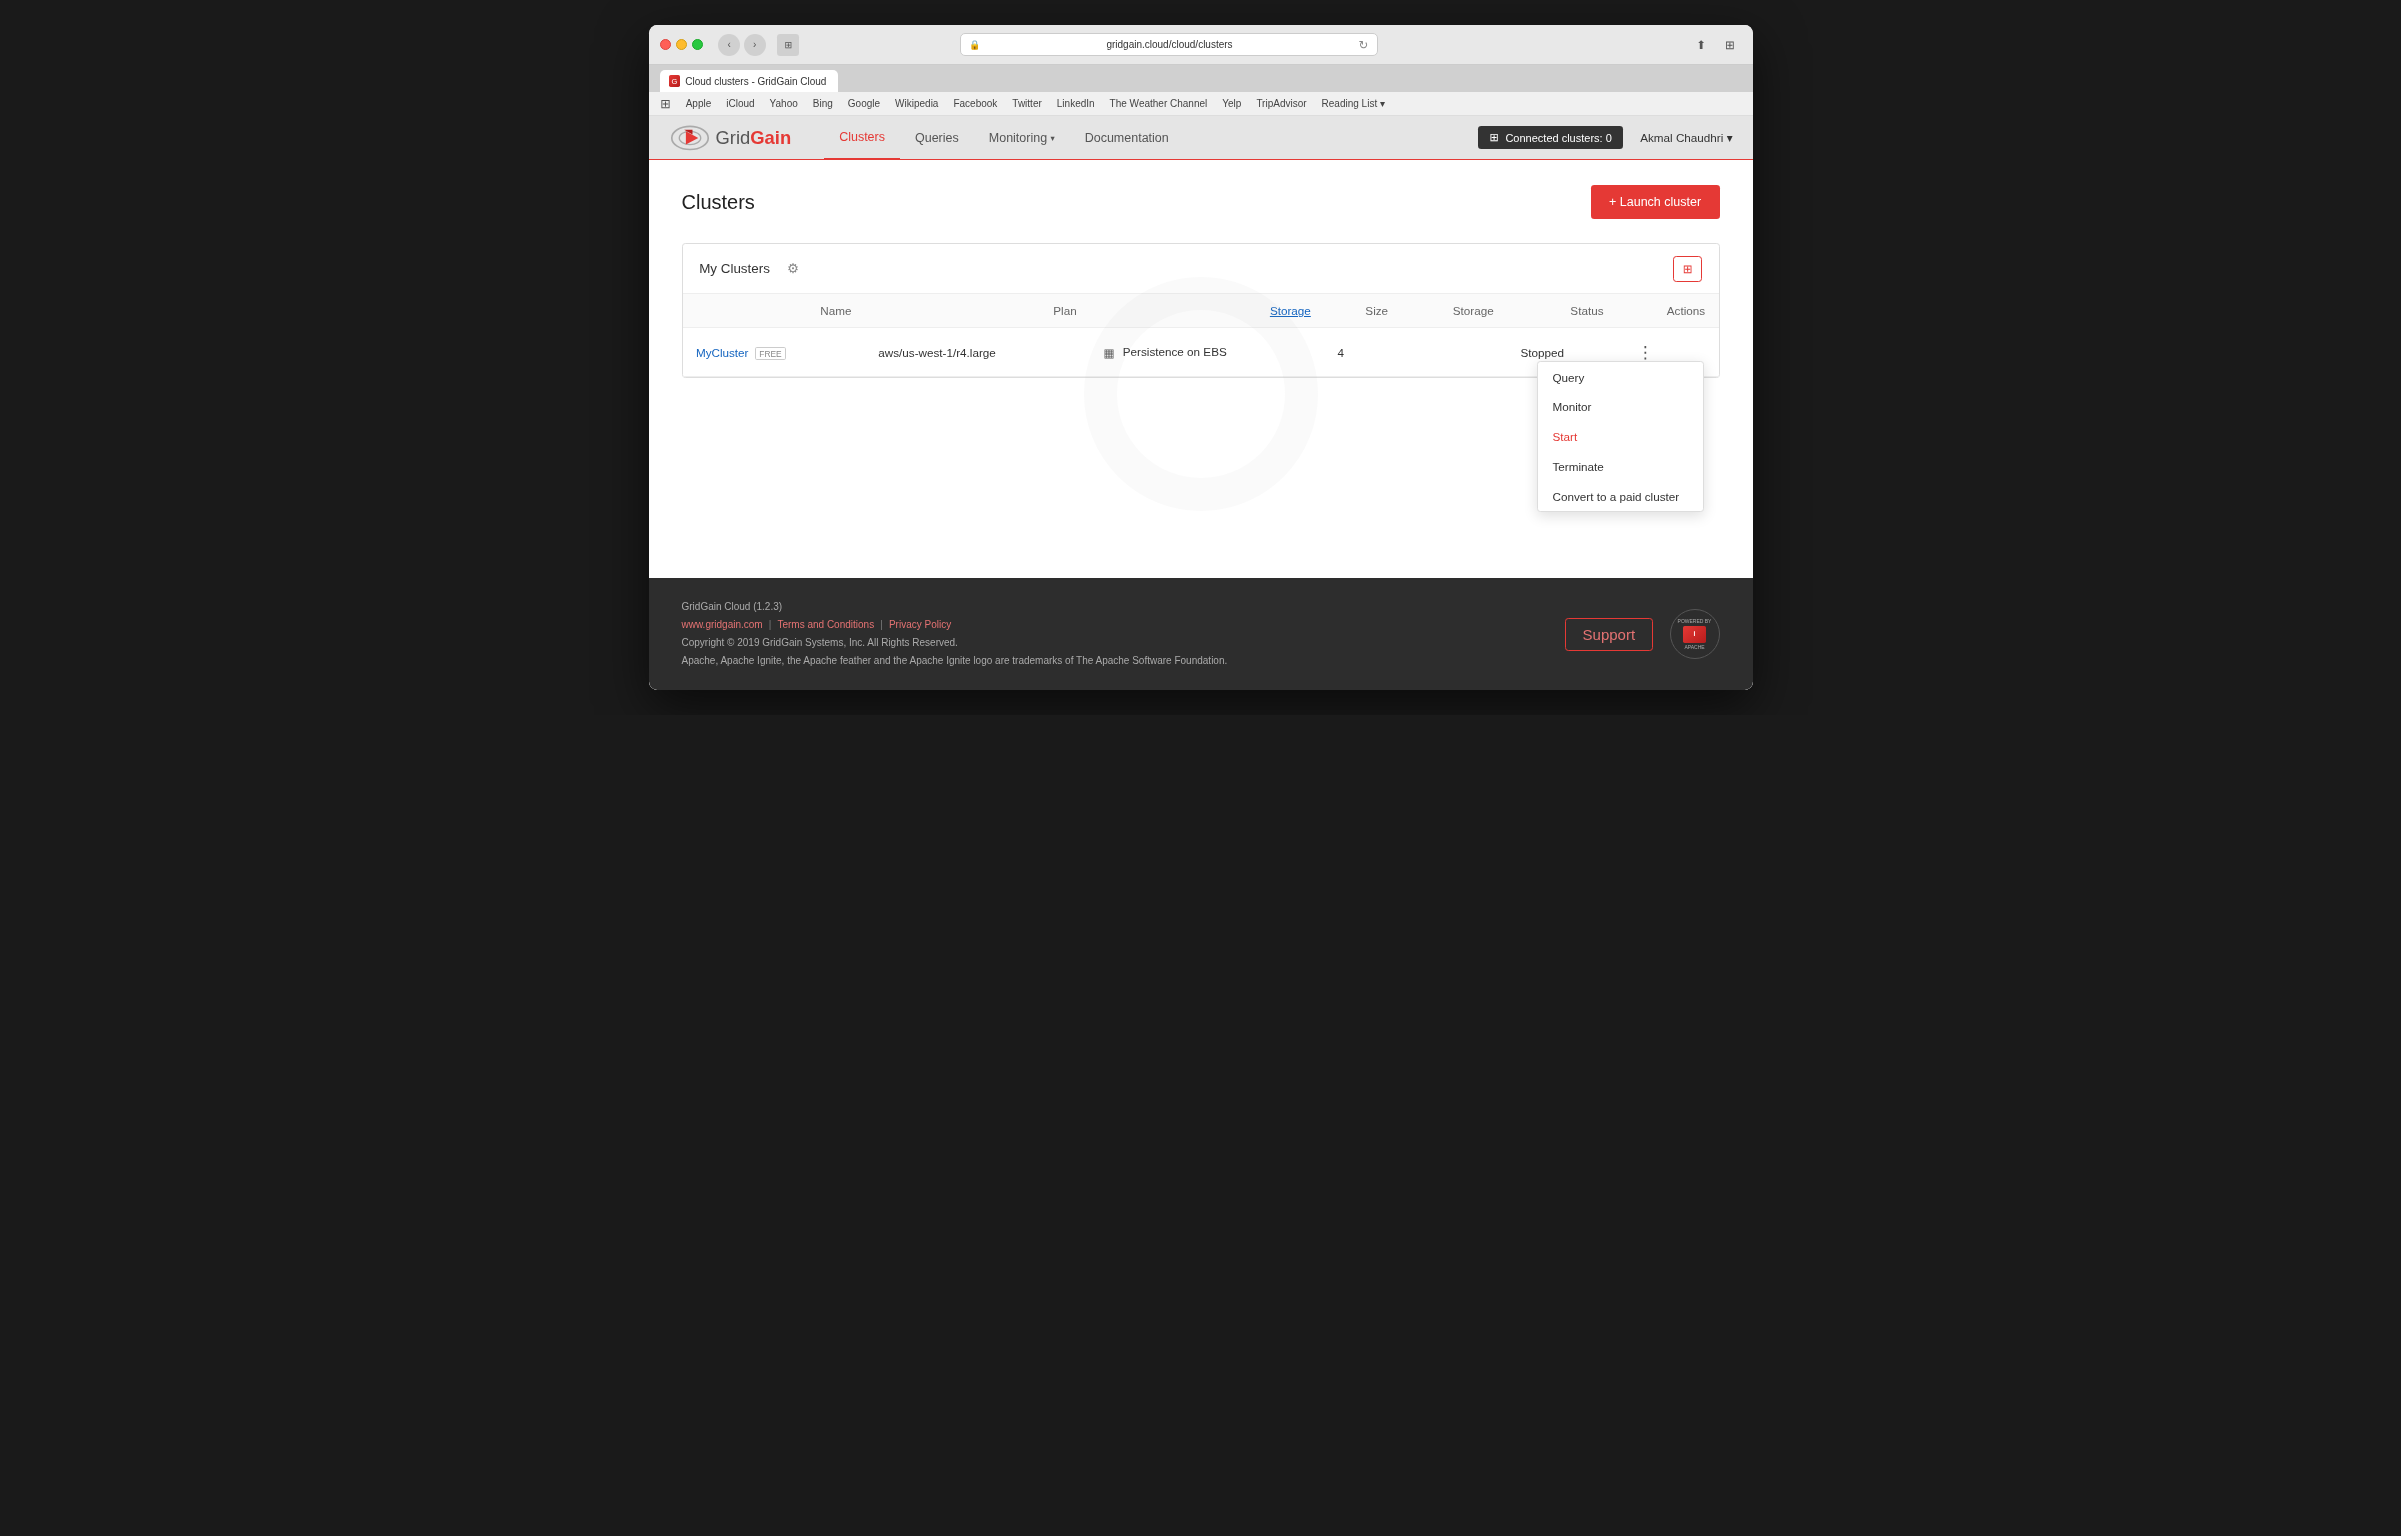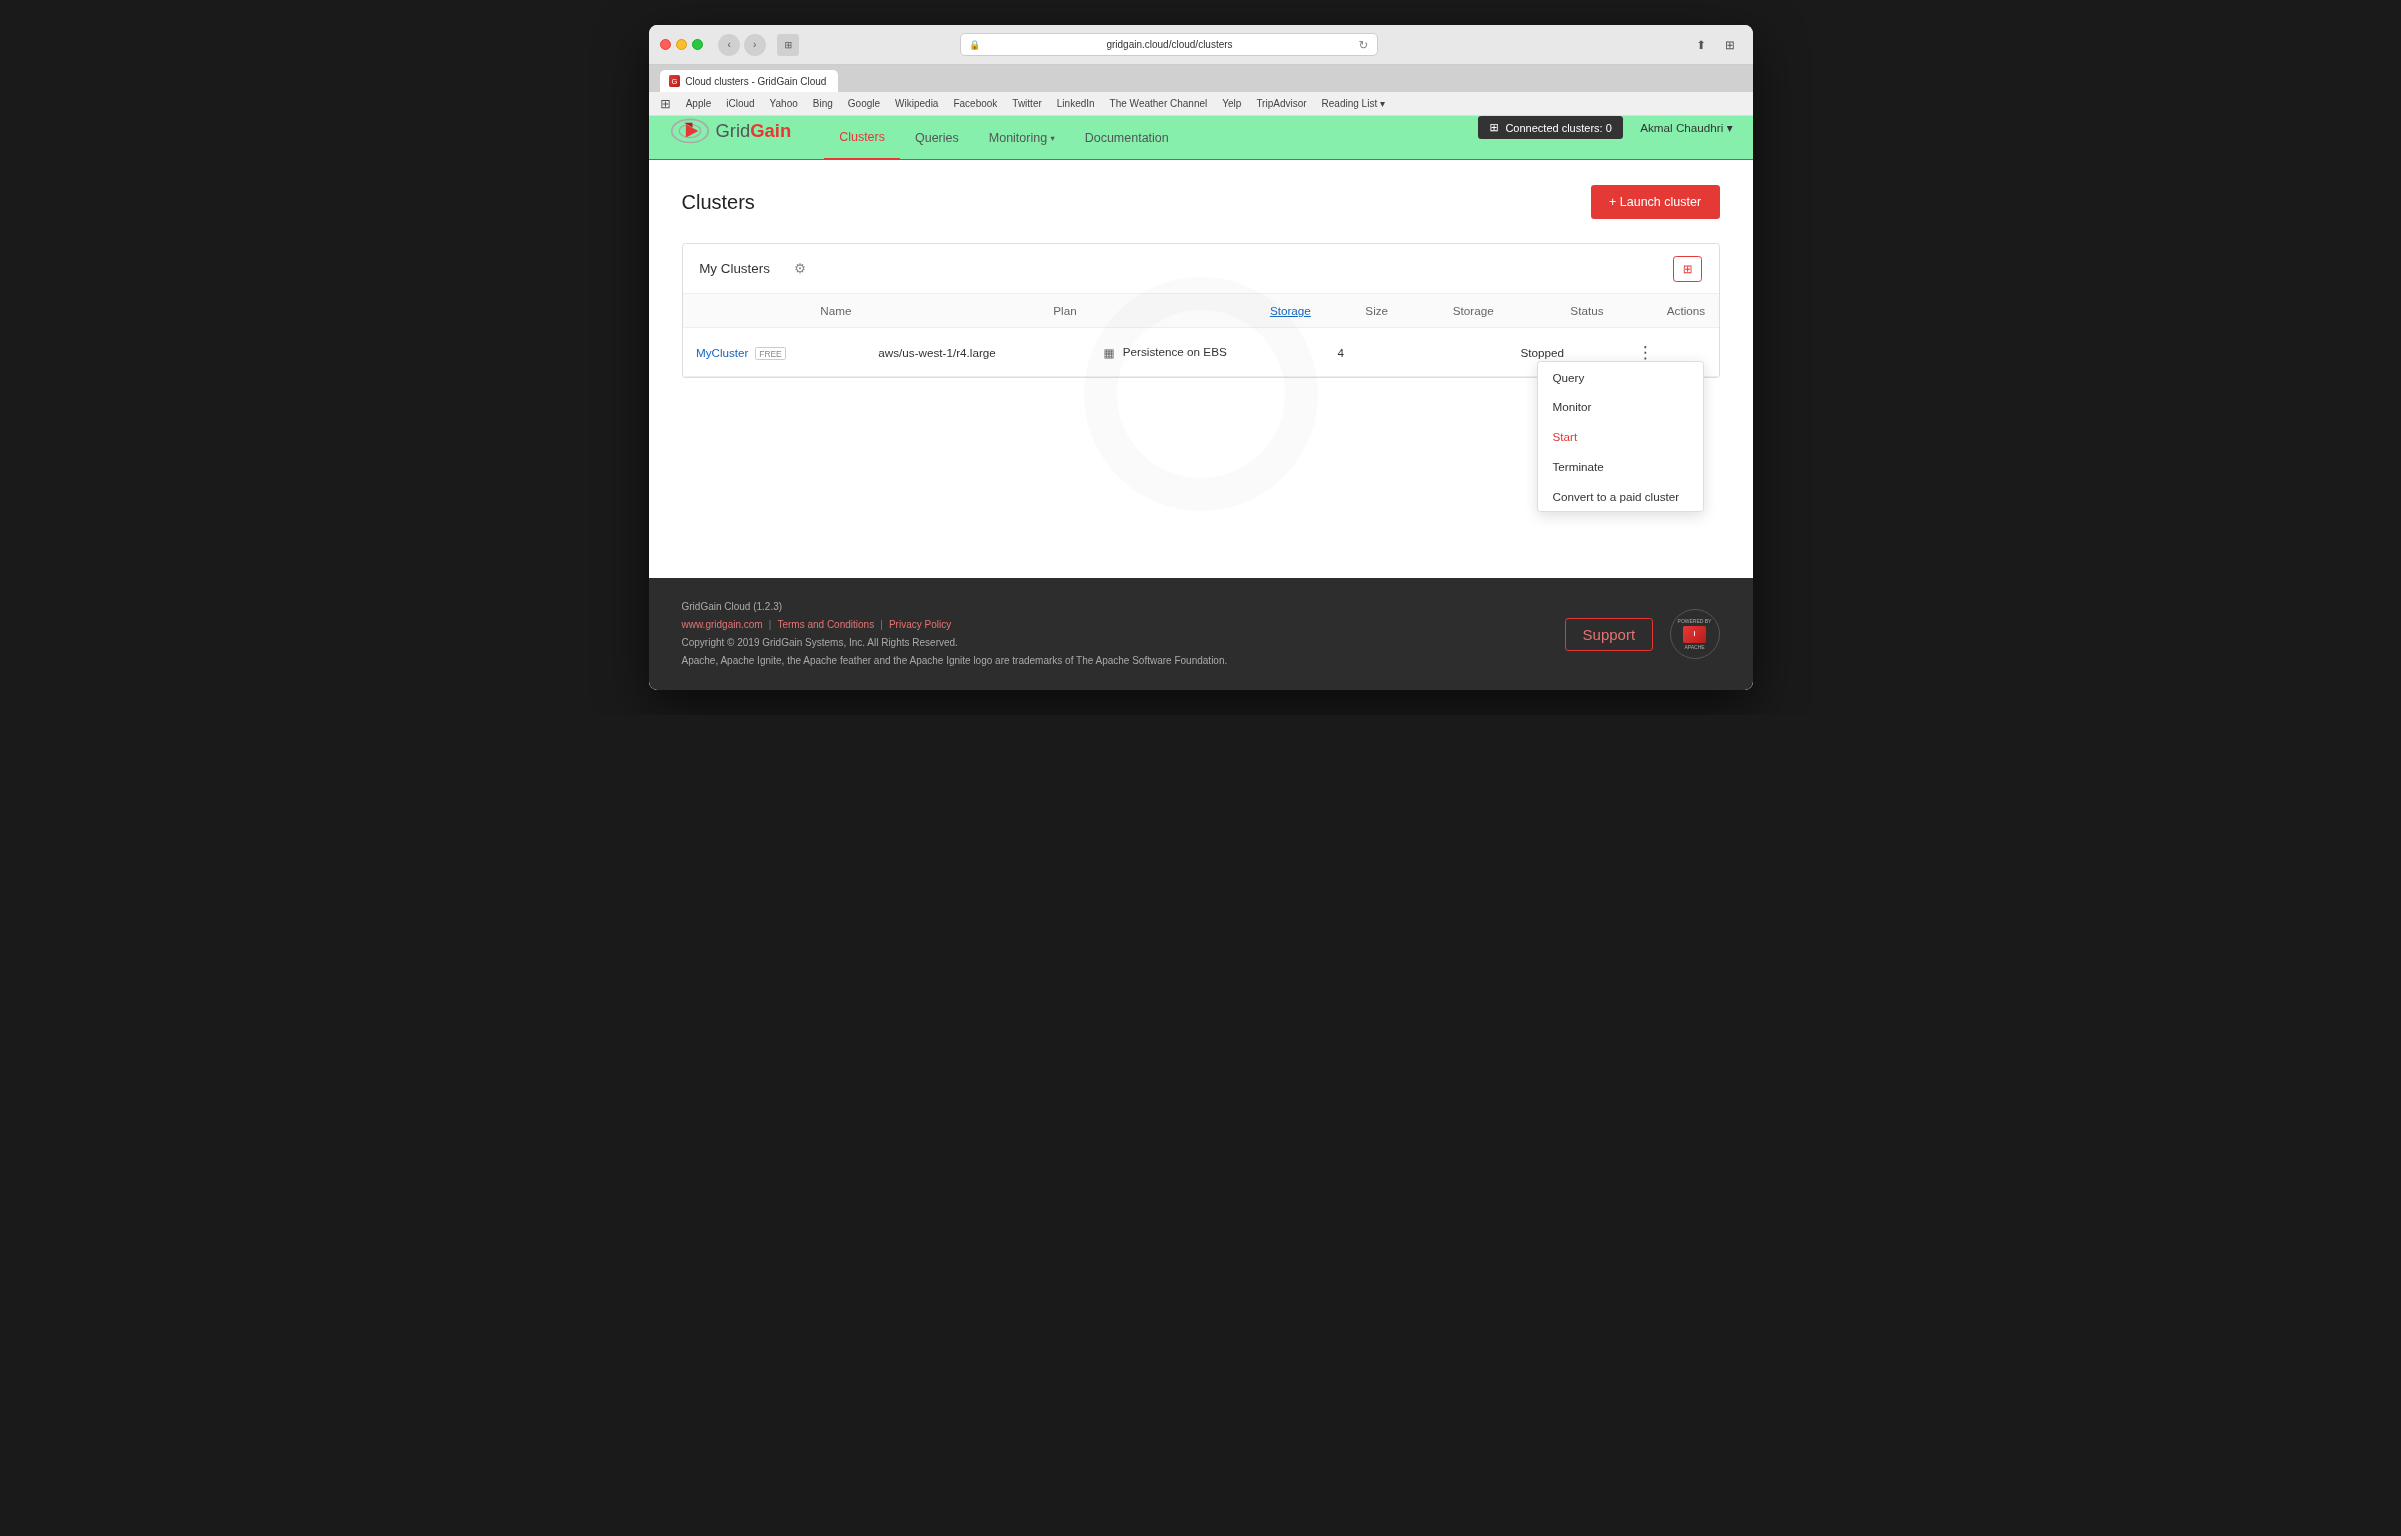--- a/index.html
+++ b/index.html
@@ -146,25 +146,25 @@
       display: flex; align-items: center; justify-content: center;
     }
 
     
     .page-body {
       background: #fff;
     }
 
     
     .app-header {
-      background: #86efac;
+      background: #e5e5e5;
       border-bottom: 1.7px solid #e53935;
       padding: 0 20px;
       display: flex;
-      align-items: flex-start;
+      align-items: center;
       height: 44px;
     }
 
     .logo {
       display: flex;
       align-items: center;
       margin-right: 33px;
     }
     .logo svg { width: 42px; height: 29px; }
 
@@ -265,21 +265,21 @@
     .clusters-panel-header {
       padding: 11.7px 16.7px;
       display: flex;
       align-items: center;
       justify-content: space-between;
       border-bottom: 0.8px solid #eee;
     }
     .panel-title-row {
       display: flex;
       align-items: center;
-      gap: 24px;
+      gap: 17px;
     }
     .panel-title {
       font-size: 13.4px;
       font-weight: 500;
       color: #333;
     }
     .gear-icon {
       color: #888;
       cursor: pointer;
       font-size: 13.4px;

